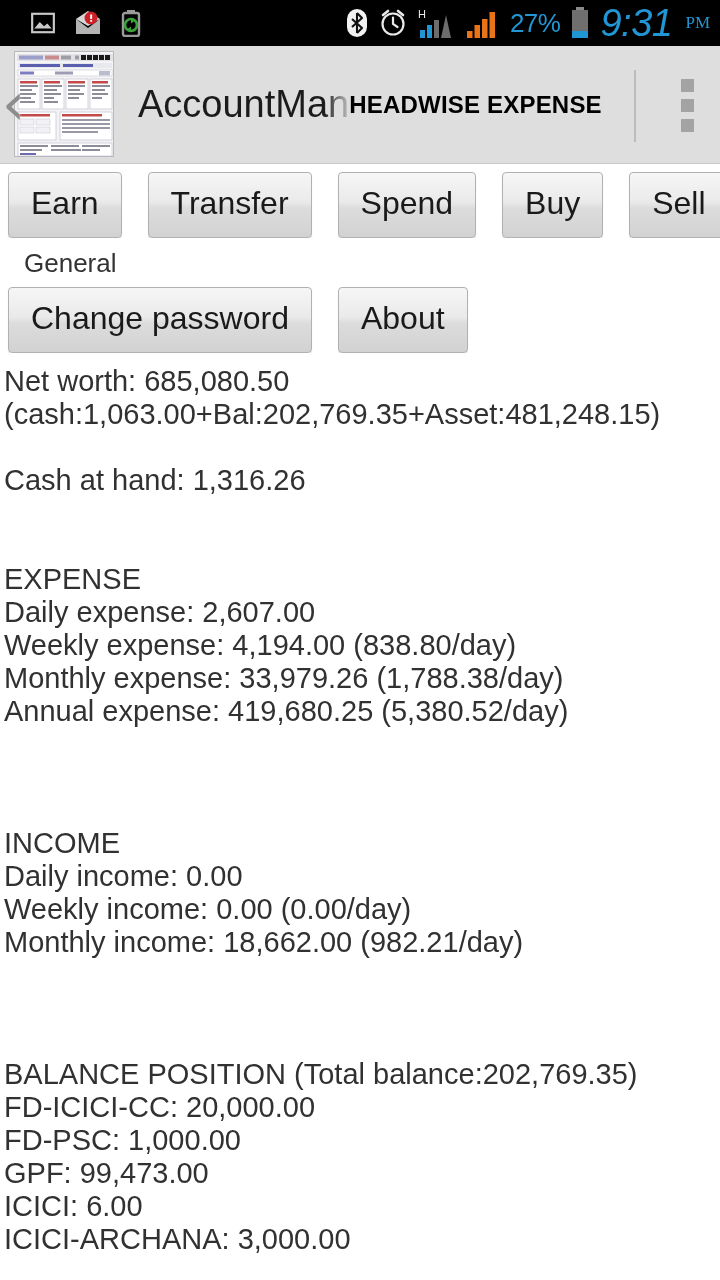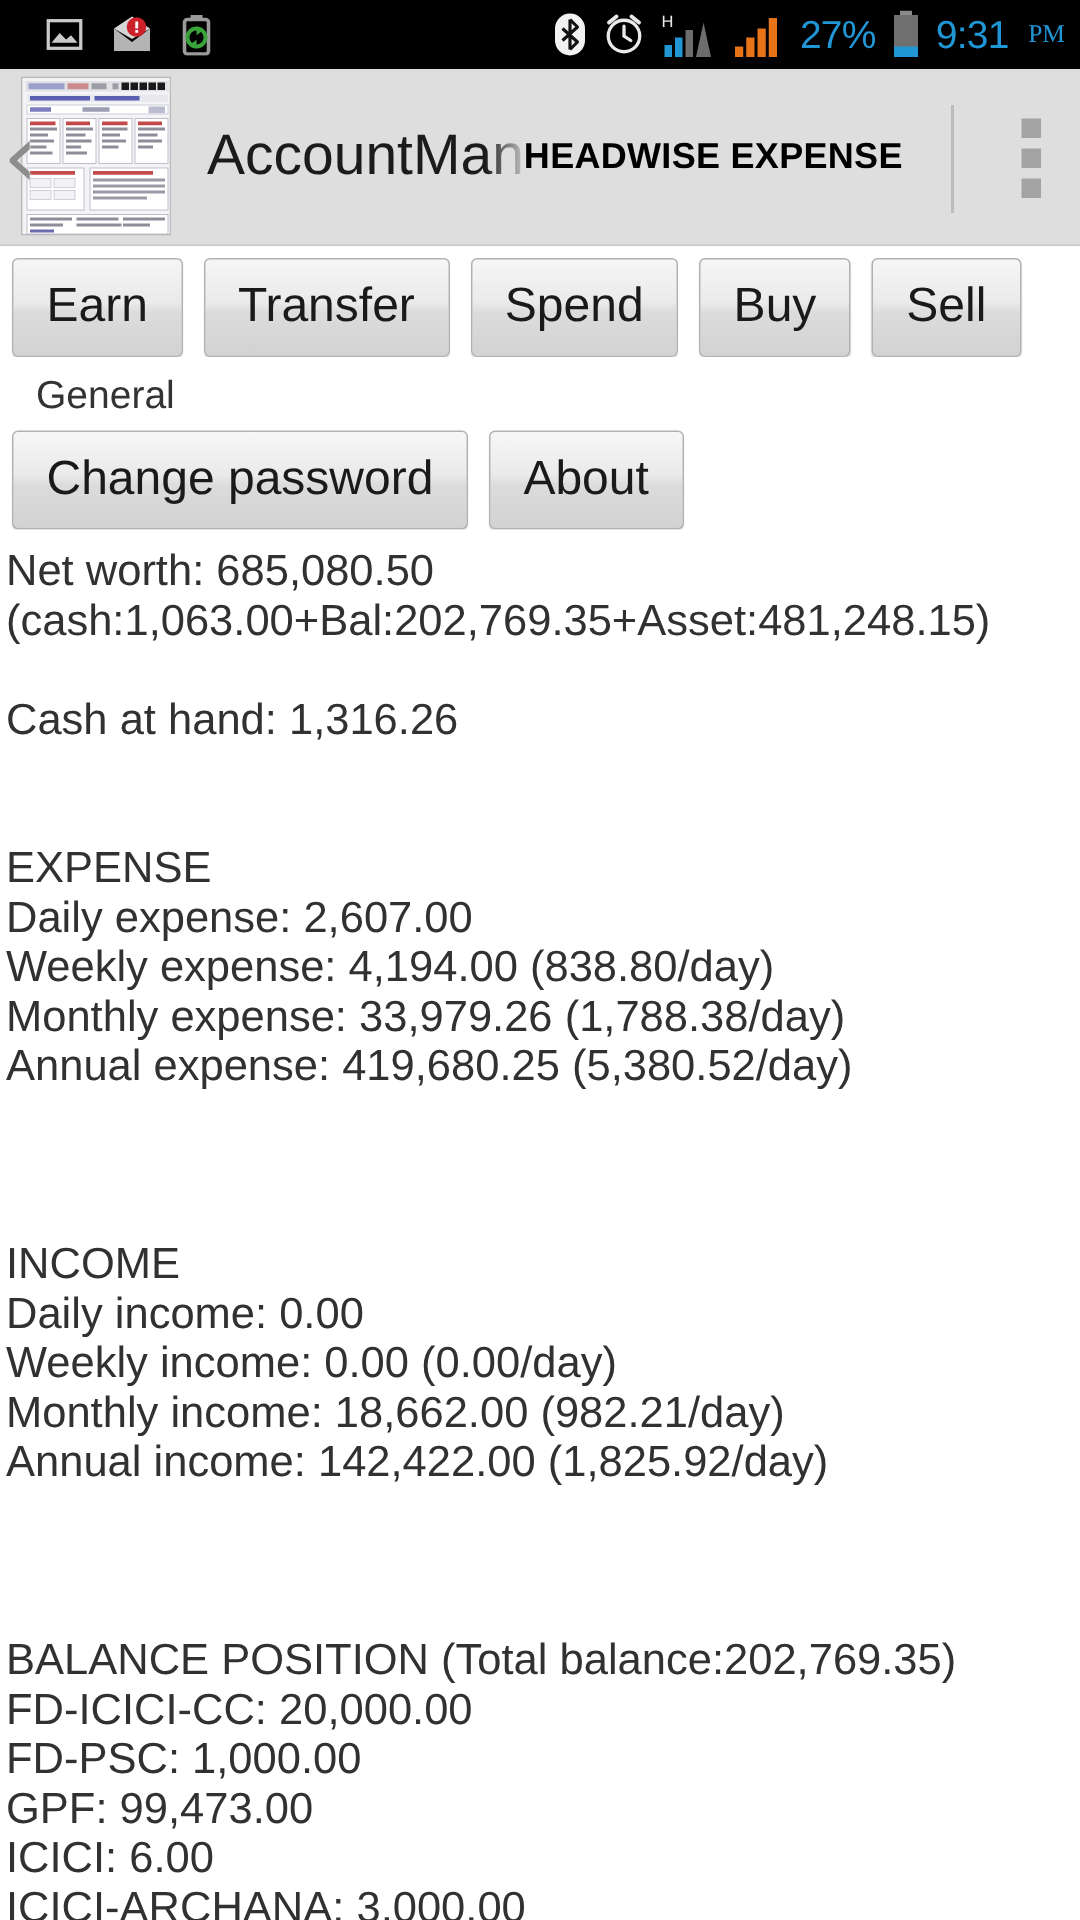--- a/index.html
+++ b/index.html
@@ -40,23 +40,24 @@
   .ic { display: block; }
 
   .battery-pct {
     color: #2196d4;
     font-size: 26px;
     font-weight: 400;
     letter-spacing: -0.5px;
   }
   .clock-time {
     color: #2196d4;
-    font-size: 26px;
+    font-size: 38px;
     font-weight: 400;
     letter-spacing: -0.5px;
+    font-style: italic;
   }
   .clock-ampm {
     color: #2196d4;
     font-size: 17px;
     font-weight: 400;
     margin-left: 3px;
     letter-spacing: 0px;
     font-family: Liberation Serif, serif;
   }
 
@@ -140,21 +141,21 @@
 
   
   .content {
     background: #ffffff;
     position: relative;
   }
   .btn-row {
     display: flex;
     align-items: flex-start;
     padding: 8px 0 0 8px;
-    gap: 14px;
+    gap: 26px;
     overflow: hidden;
     white-space: nowrap;
   }
   .abtn {
     background: linear-gradient(to bottom, #f6f6f6 0%, #eaeaea 45%, #dcdcdc 55%, #d2d2d2 100%);
     border: 1px solid #b1b1b1;
     border-radius: 4px;
     color: #1a1a1a;
     font-size: 32px;
     line-height: 1;
@@ -373,21 +374,20 @@
     <div class="line">Weekly expense: 4,194.00 (838.80/day)</div>
     <div class="line">Monthly expense: 33,979.26 (1,788.38/day)</div>
     <div class="line">Annual expense: 419,680.25 (5,380.52/day)</div>
     <div class="blank"></div>
     <div class="blank"></div>
     <div class="blank"></div>
     <div class="line">INCOME</div>
     <div class="line">Daily income: 0.00</div>
     <div class="line">Weekly income: 0.00 (0.00/day)</div>
     <div class="line">Monthly income: 18,662.00 (982.21/day)</div>
-    <div class="line">Annual income: 142,422.00 (1,825.92/day)</div>
     <div class="blank"></div>
     <div class="blank"></div>
     <div class="blank"></div>
     <div class="line">BALANCE POSITION (Total balance:202,769.35)</div>
     <div class="line">FD-ICICI-CC: 20,000.00</div>
     <div class="line">FD-PSC: 1,000.00</div>
     <div class="line">GPF: 99,473.00</div>
     <div class="line">ICICI: 6.00</div>
     <div class="line">ICICI-ARCHANA: 3,000.00</div>
 

